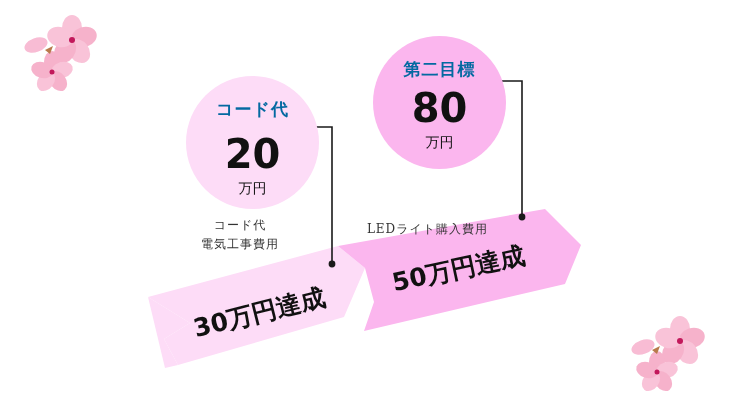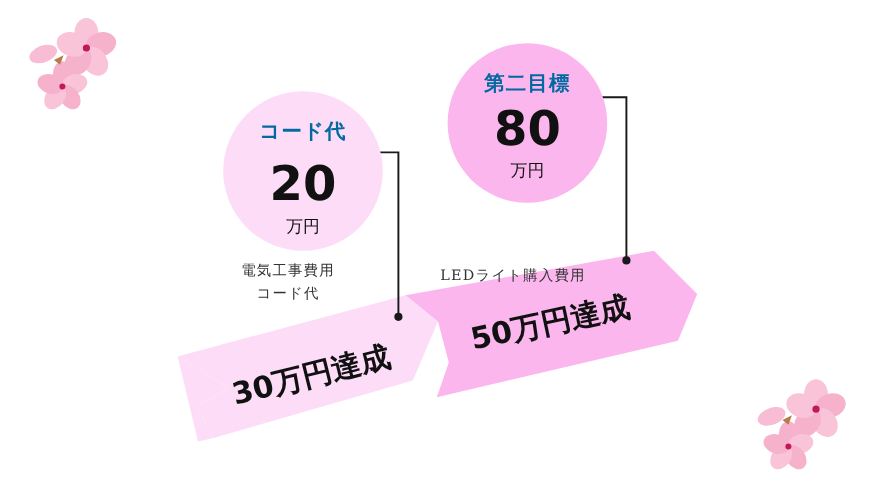--- a/index.html
+++ b/index.html
@@ -75,22 +75,22 @@
     <path d="M652,350 L660,346 L657,354 Z" fill="#b87a4b"></path>
   </g>
 </svg>
 
 <div class="abs circle" style="left:186px; top:76px; width:133px; height:133px; background:#fddcf7;"></div>
 <div class="abs goal-title" style="left:186px; top:98px; width:133px;">コード代</div>
 <div class="abs goal-value" style="left:186px; top:134px; width:133px;">20</div>
 <div class="abs goal-unit" style="left:186px; top:180px; width:133px;">万円</div>
 
 <div class="abs desc" style="left:170px; top:216px; width:140px;">
+  <div>コード代</div>
   <div>電気工事費用</div>
-  <div>コード代</div>
 </div>
 
 <div class="abs circle" style="left:373px; top:36px; width:133px; height:133px; background:#fbb6ee;"></div>
 <div class="abs goal-title" style="left:373px; top:58px; width:133px;">第二目標</div>
 <div class="abs goal-value" style="left:373px; top:88px; width:133px;">80</div>
 <div class="abs goal-unit" style="left:373px; top:134px; width:133px;">万円</div>
 
 <div class="abs desc" style="left:345px; top:176px; width:165px;margin-top:44px;">
   <div>LEDライト購入費用</div>
 </div>

